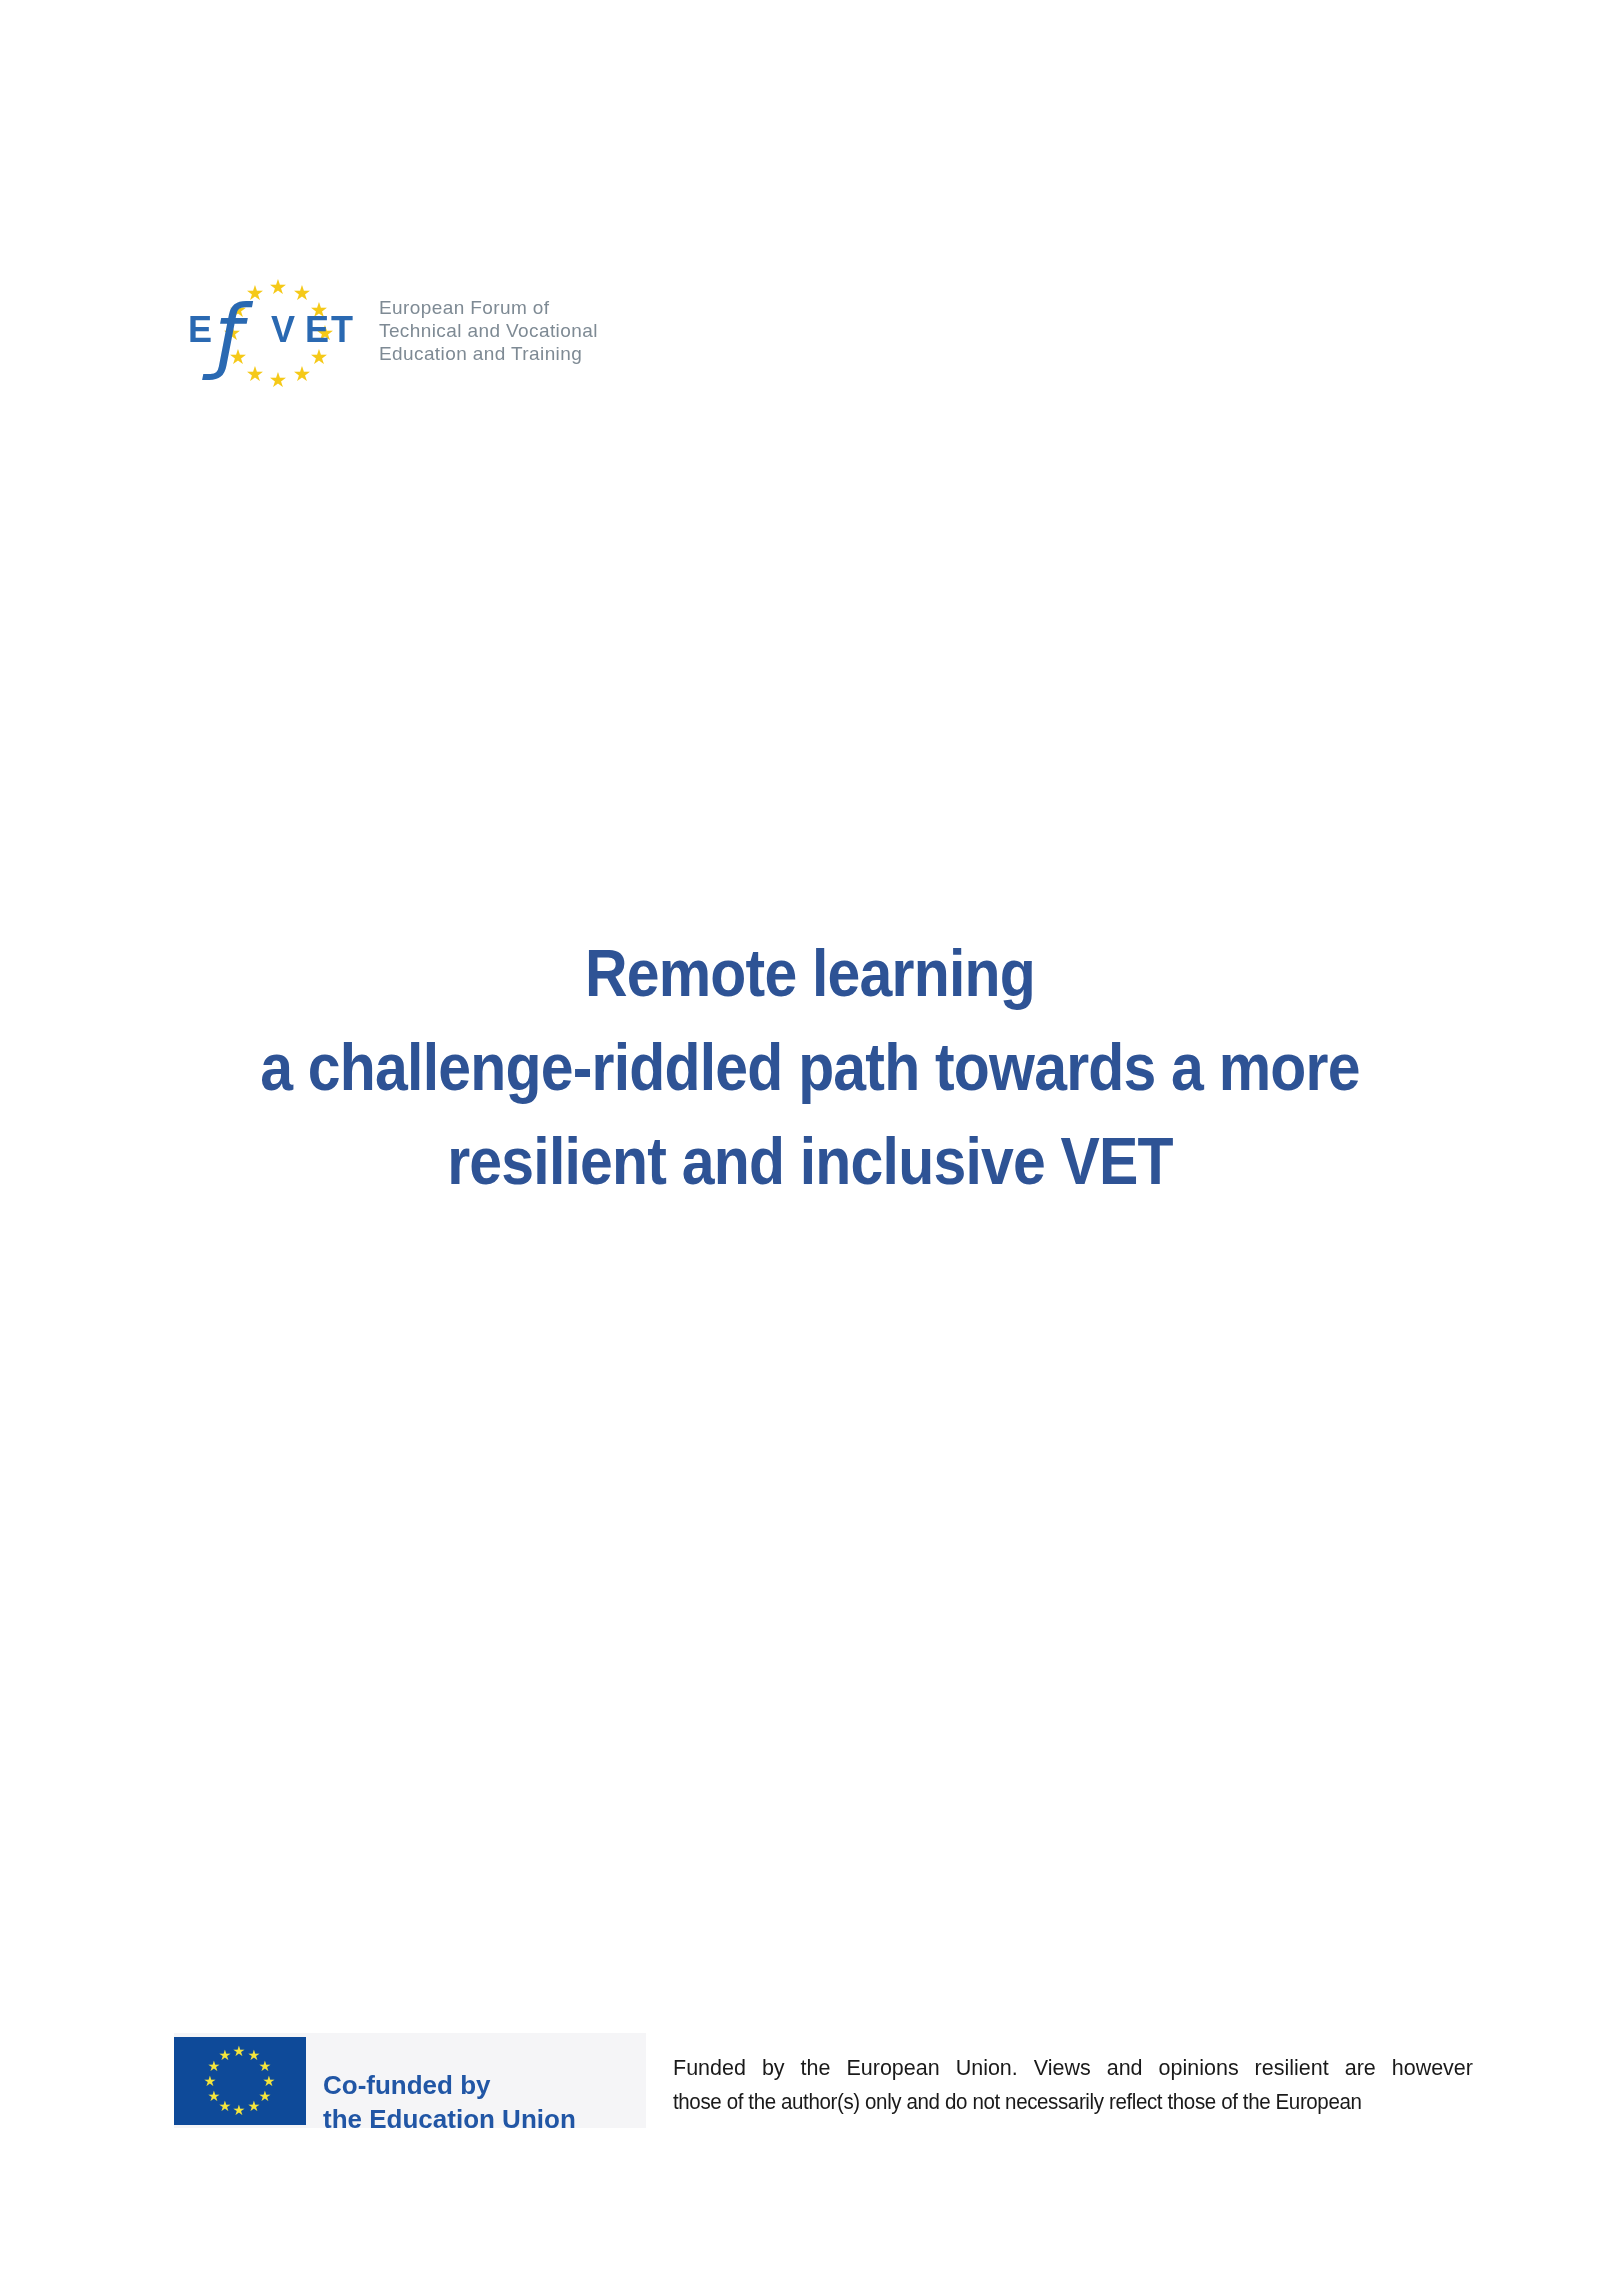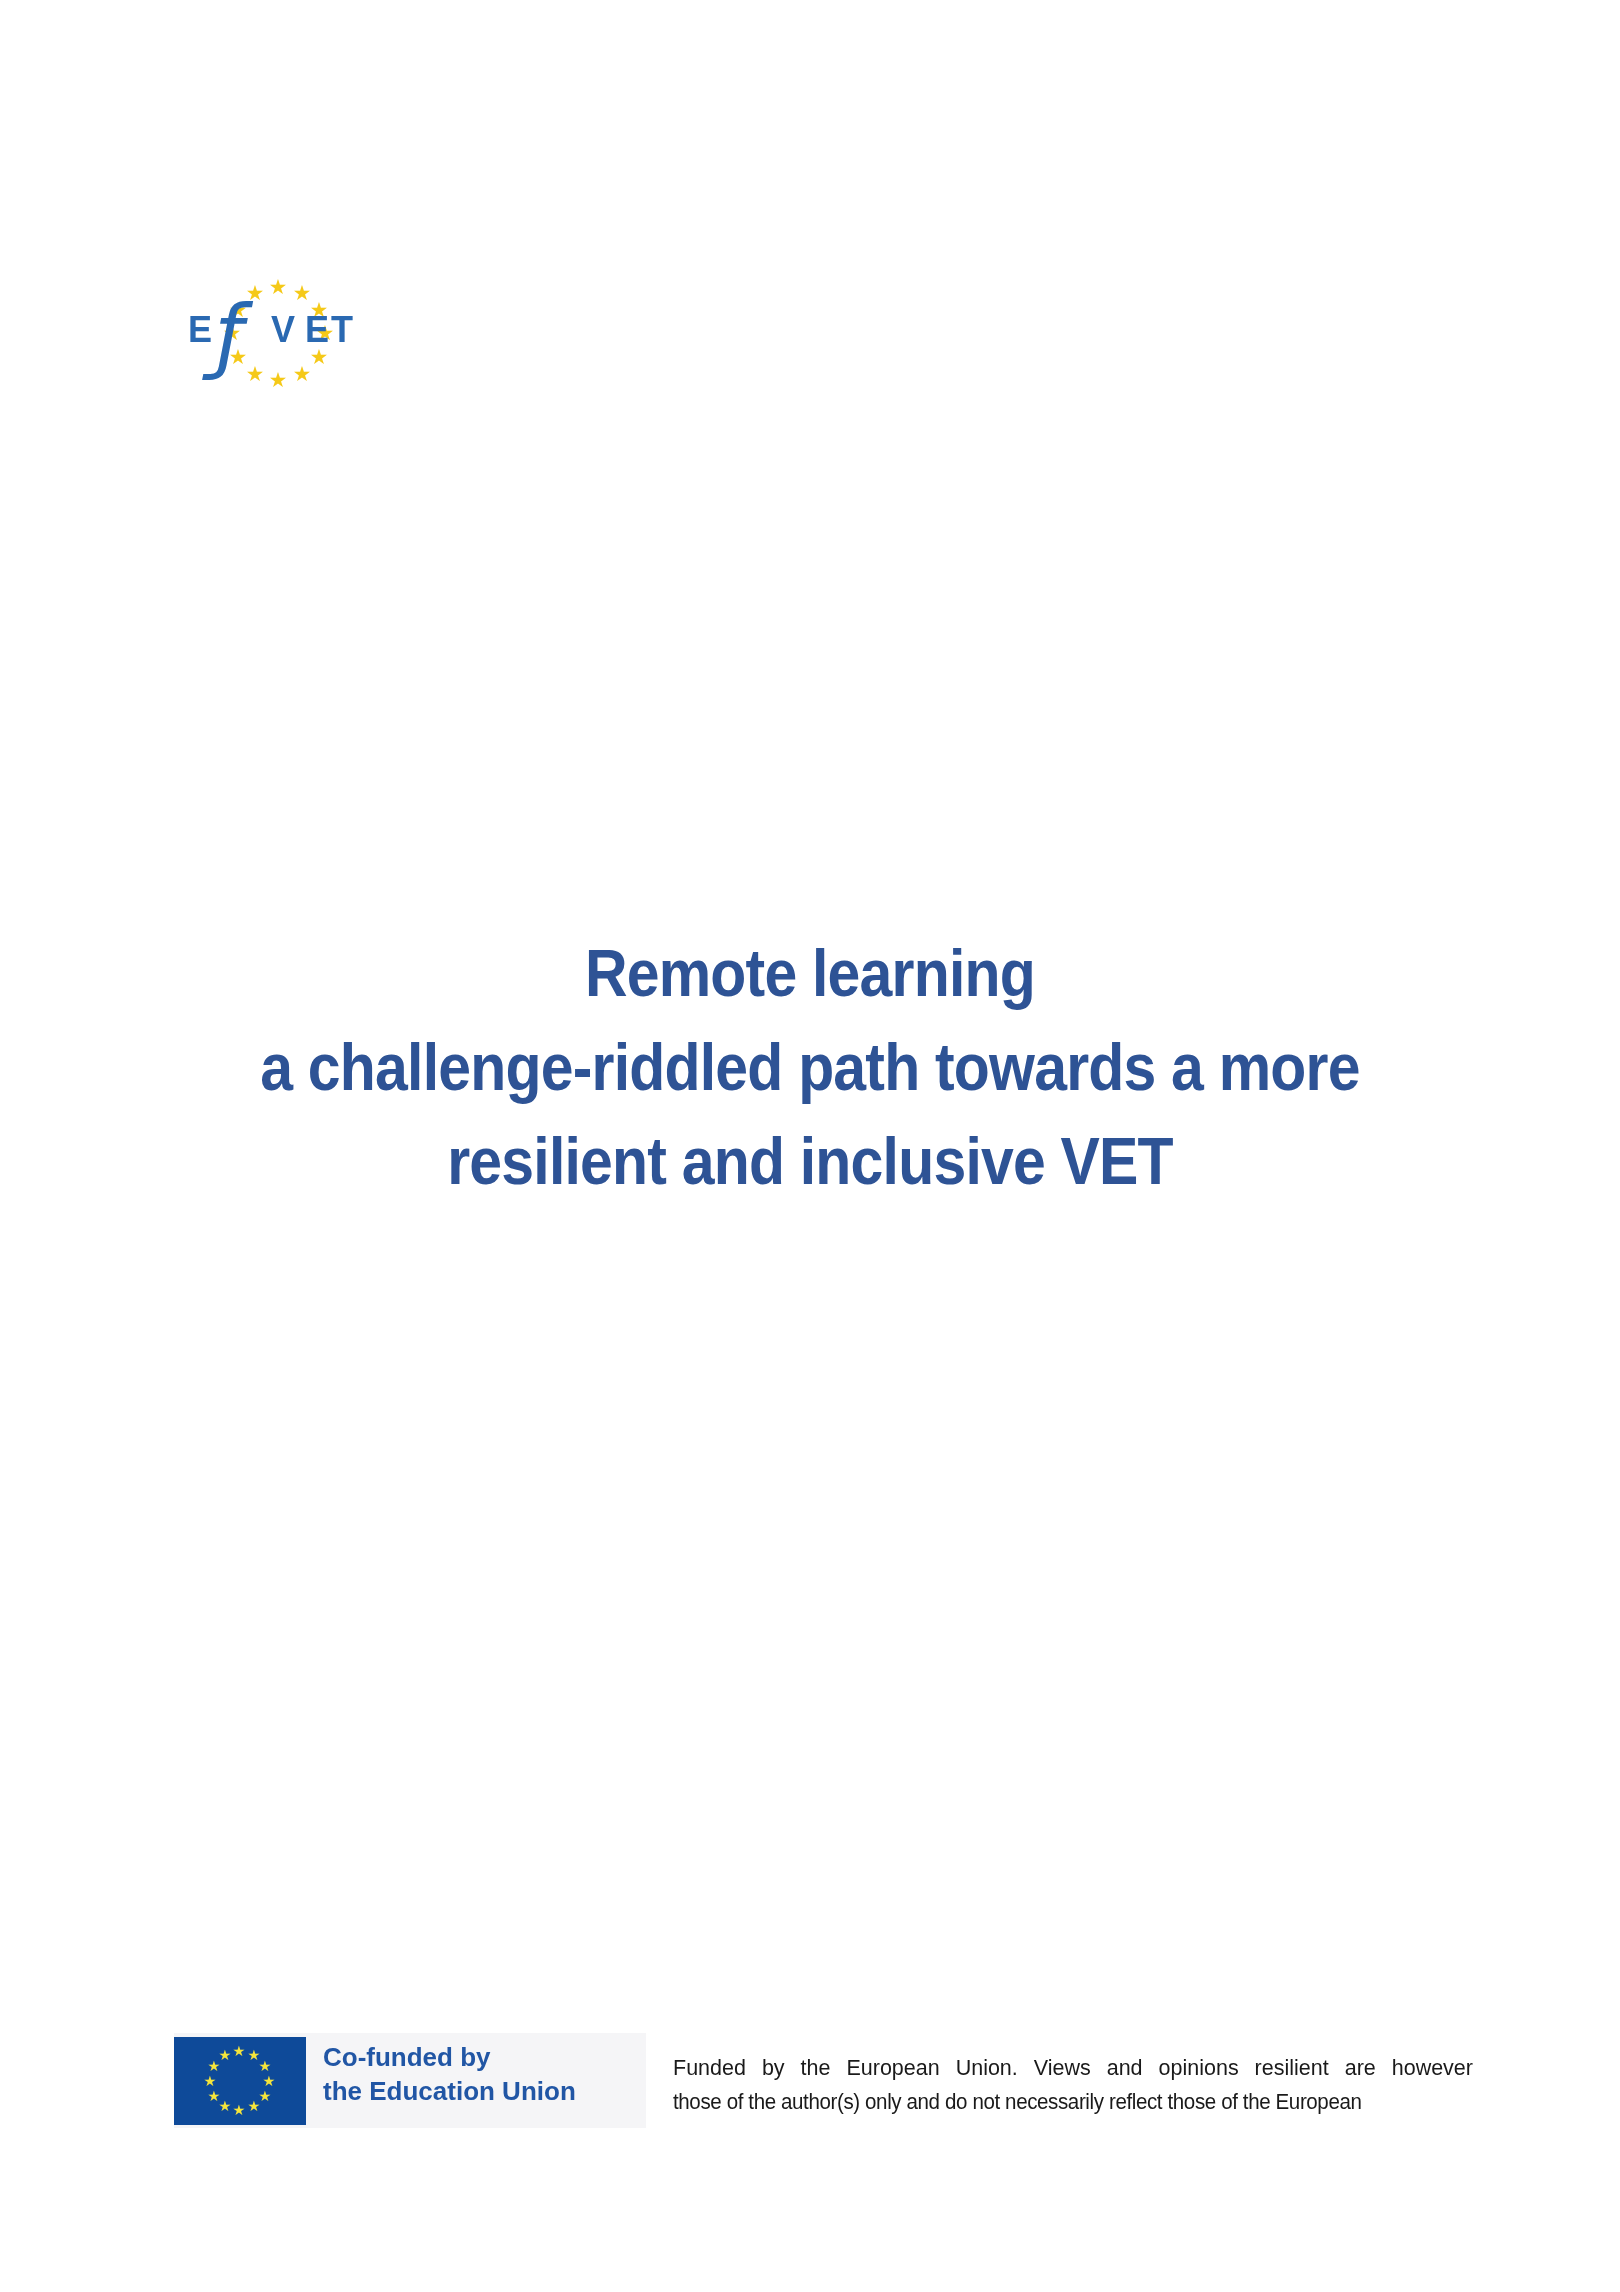--- a/index.html
+++ b/index.html
@@ -61,20 +61,25 @@
         <span class="efvet-star" style="left: 50px; top: 41px; font-size: 20.6px; color: rgb(245, 201, 24);">★</span>
         <span class="efvet-star" style="left: 67px; top: 24px; font-size: 20.6px; color: rgb(245, 201, 24);">★</span>
       </div>
 
     <span class="efvet-letter" style="left: 0px; top: 43px; color: rgb(42, 105, 178);">E</span>
     <span class="efvet-f" style="color: rgb(42, 105, 178);">ƒ</span>
     <span class="efvet-letter" style="left: 83px; top: 43px; color: rgb(42, 105, 178);">V</span>
     <span class="efvet-letter" style="left: 117px; top: 43px; color: rgb(42, 105, 178);">E</span>
     <span class="efvet-letter" style="left: 143px; top: 43px; color: rgb(42, 105, 178);">T</span>
 
+    <div class="efvet-tagline" style="color: rgb(126, 138, 148);">
+      <div>European Forum of</div>
+      <div>Technical and Vocational</div>
+      <div>Education and Training</div>
+    </div>
   </div>
 
   <div class="cover-title" style="color: rgb(46, 83, 149);">
     <div>Remote learning</div>
     <div>a challenge-riddled path towards a more</div>
     <div>resilient and inclusive VET</div>
   </div>
 
   <div class="eu-box" style="background: rgb(245, 245, 247);">
     <div class="eu-flag" style="background: rgb(14, 74, 153);">
@@ -86,21 +91,21 @@
           <span class="efvet-star" style="left: 91px; top: 59px; font-size: 14.3px; color: rgb(245, 229, 59);">★</span>
           <span class="efvet-star" style="left: 80px; top: 69px; font-size: 14.3px; color: rgb(245, 229, 59);">★</span>
           <span class="efvet-star" style="left: 65px; top: 73px; font-size: 14.3px; color: rgb(245, 229, 59);">★</span>
           <span class="efvet-star" style="left: 51px; top: 69px; font-size: 14.3px; color: rgb(245, 229, 59);">★</span>
           <span class="efvet-star" style="left: 40px; top: 59px; font-size: 14.3px; color: rgb(245, 229, 59);">★</span>
           <span class="efvet-star" style="left: 36px; top: 44px; font-size: 14.3px; color: rgb(245, 229, 59);">★</span>
           <span class="efvet-star" style="left: 40px; top: 29px; font-size: 14.3px; color: rgb(245, 229, 59);">★</span>
           <span class="efvet-star" style="left: 51px; top: 18.3px; font-size: 14.3px; color: rgb(245, 229, 59);">★</span>
         </div>
     </div>
-    <div class="cofunded-text" style="color: rgb(33, 86, 165);">
+    <div class="cofunded-text" style="color: rgb(33, 86, 165); margin-top: 28px;">
       <div>Co-funded by</div>
       <div>the Education Union</div>
     </div>
   </div>
 
   <div class="disclaimer" style="color: rgb(26, 26, 26);">
     <div class="l1">Funded by the European Union. Views and opinions resilient are however</div>
     <div class="l2">those of the author(s) only and do not necessarily reflect those of the European</div>
   </div>
 

